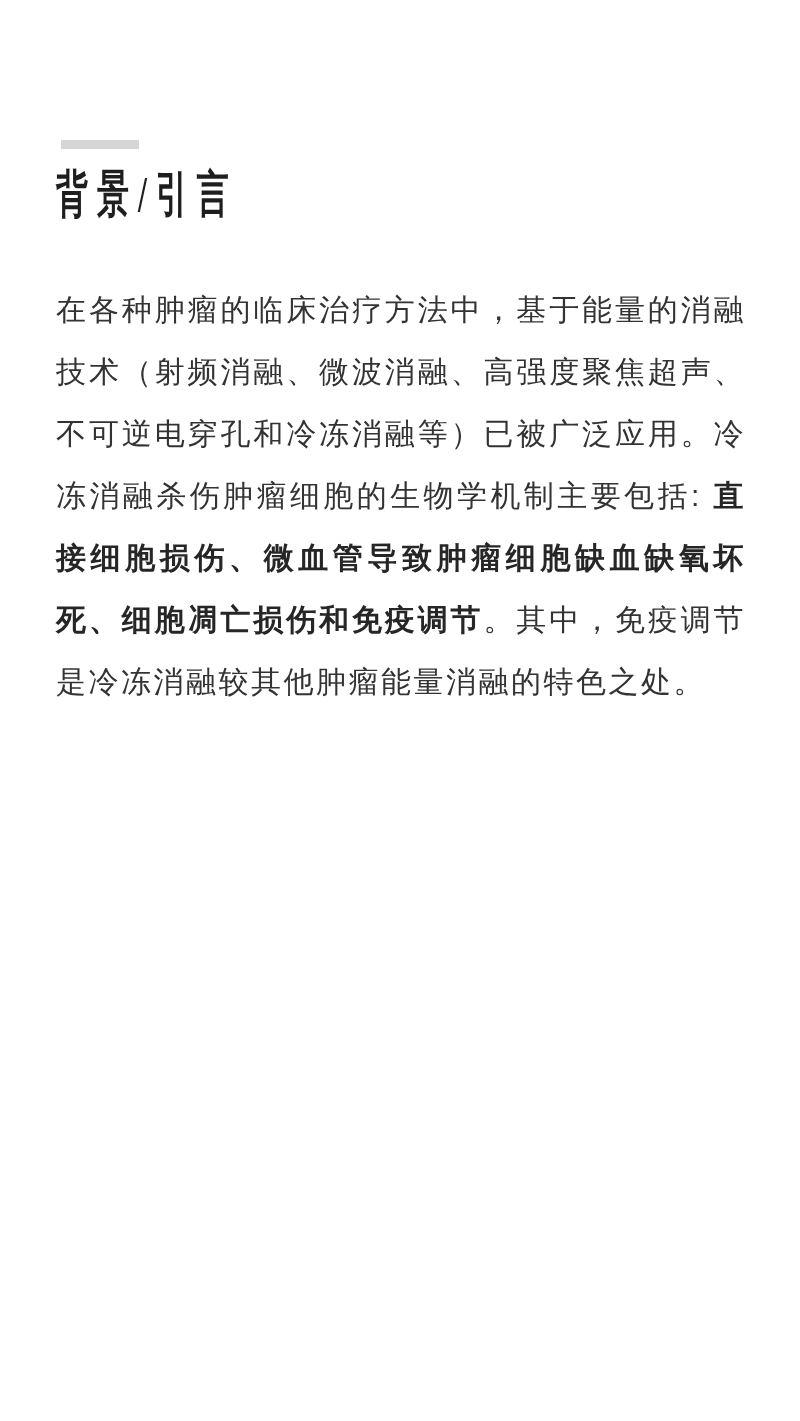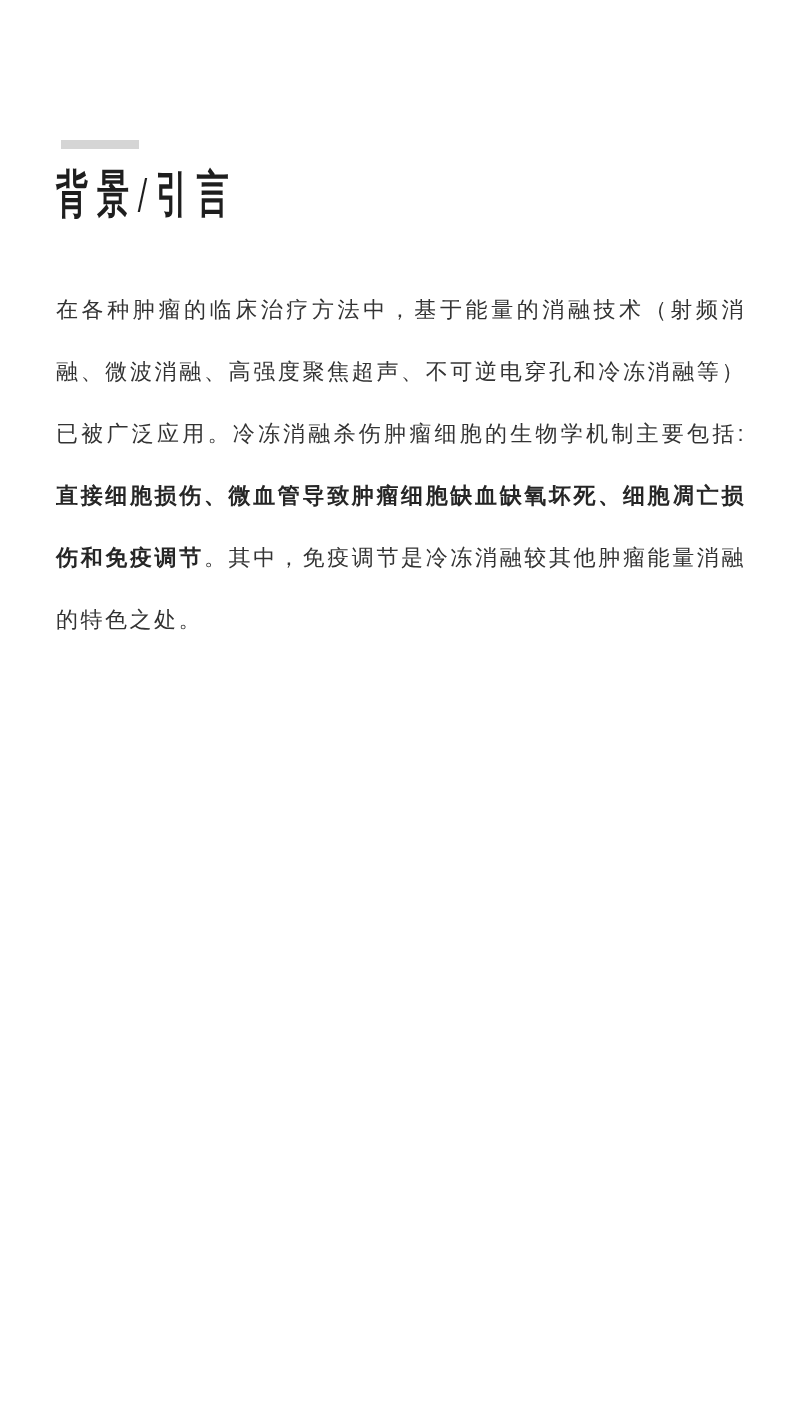--- a/index.html
+++ b/index.html
@@ -41,21 +41,21 @@
     color:var(--title-color);
     white-space:nowrap;
     transform:scaleX(0.64);
     transform-origin:left top;
   }
   .article-body{
     position:absolute;
     left:56px;
     top:279px;
     width:690px;
-    font-size:22px;
+    font-size:30px;
     line-height:62px;
     letter-spacing:2.5px;
     color:var(--text-color);
     text-align:justify;
   }
   .article-body p{
     margin:0 0 62px 0;
   }
   .article-body p:last-child{
     margin-bottom:0;

